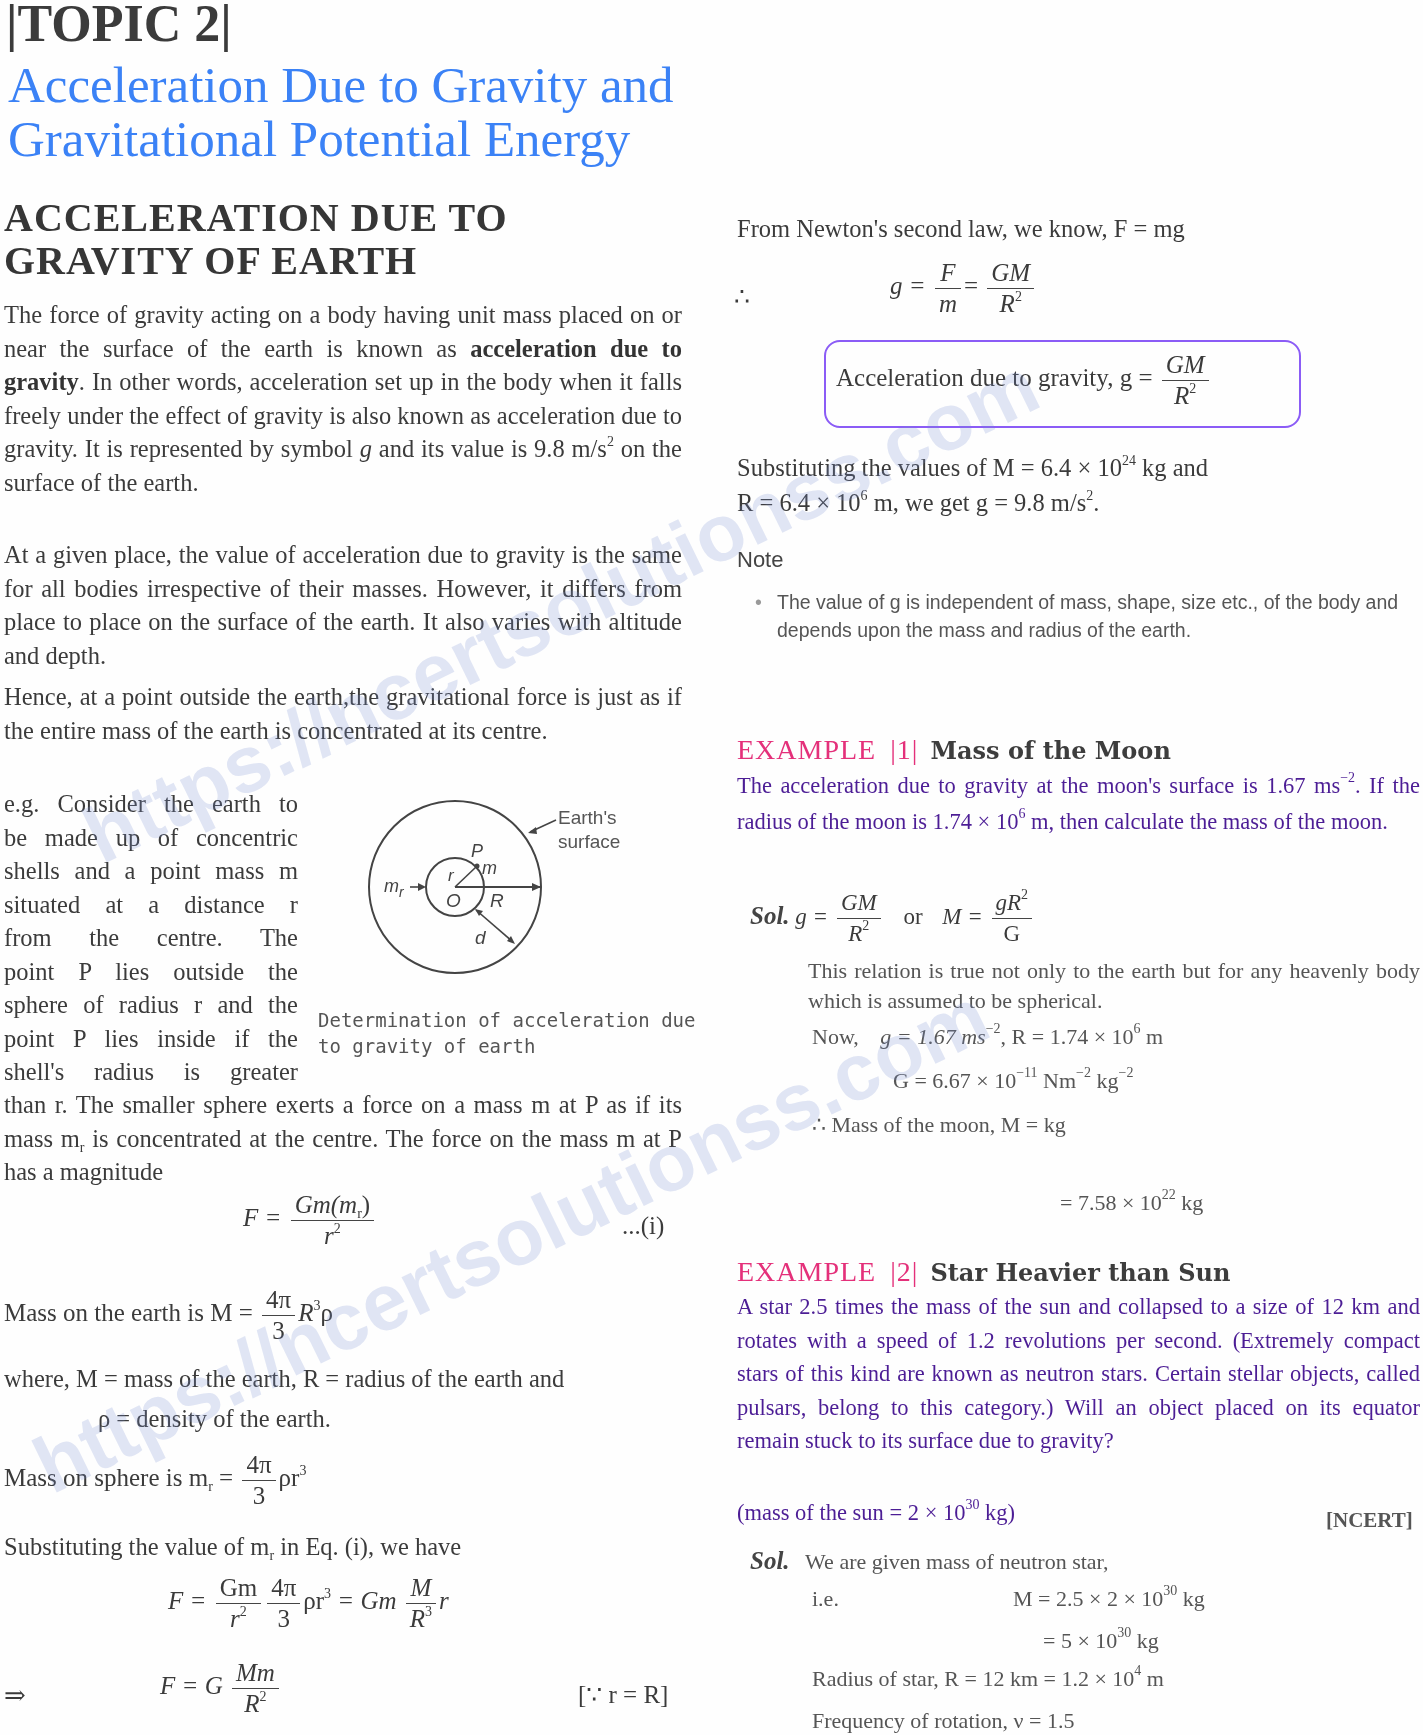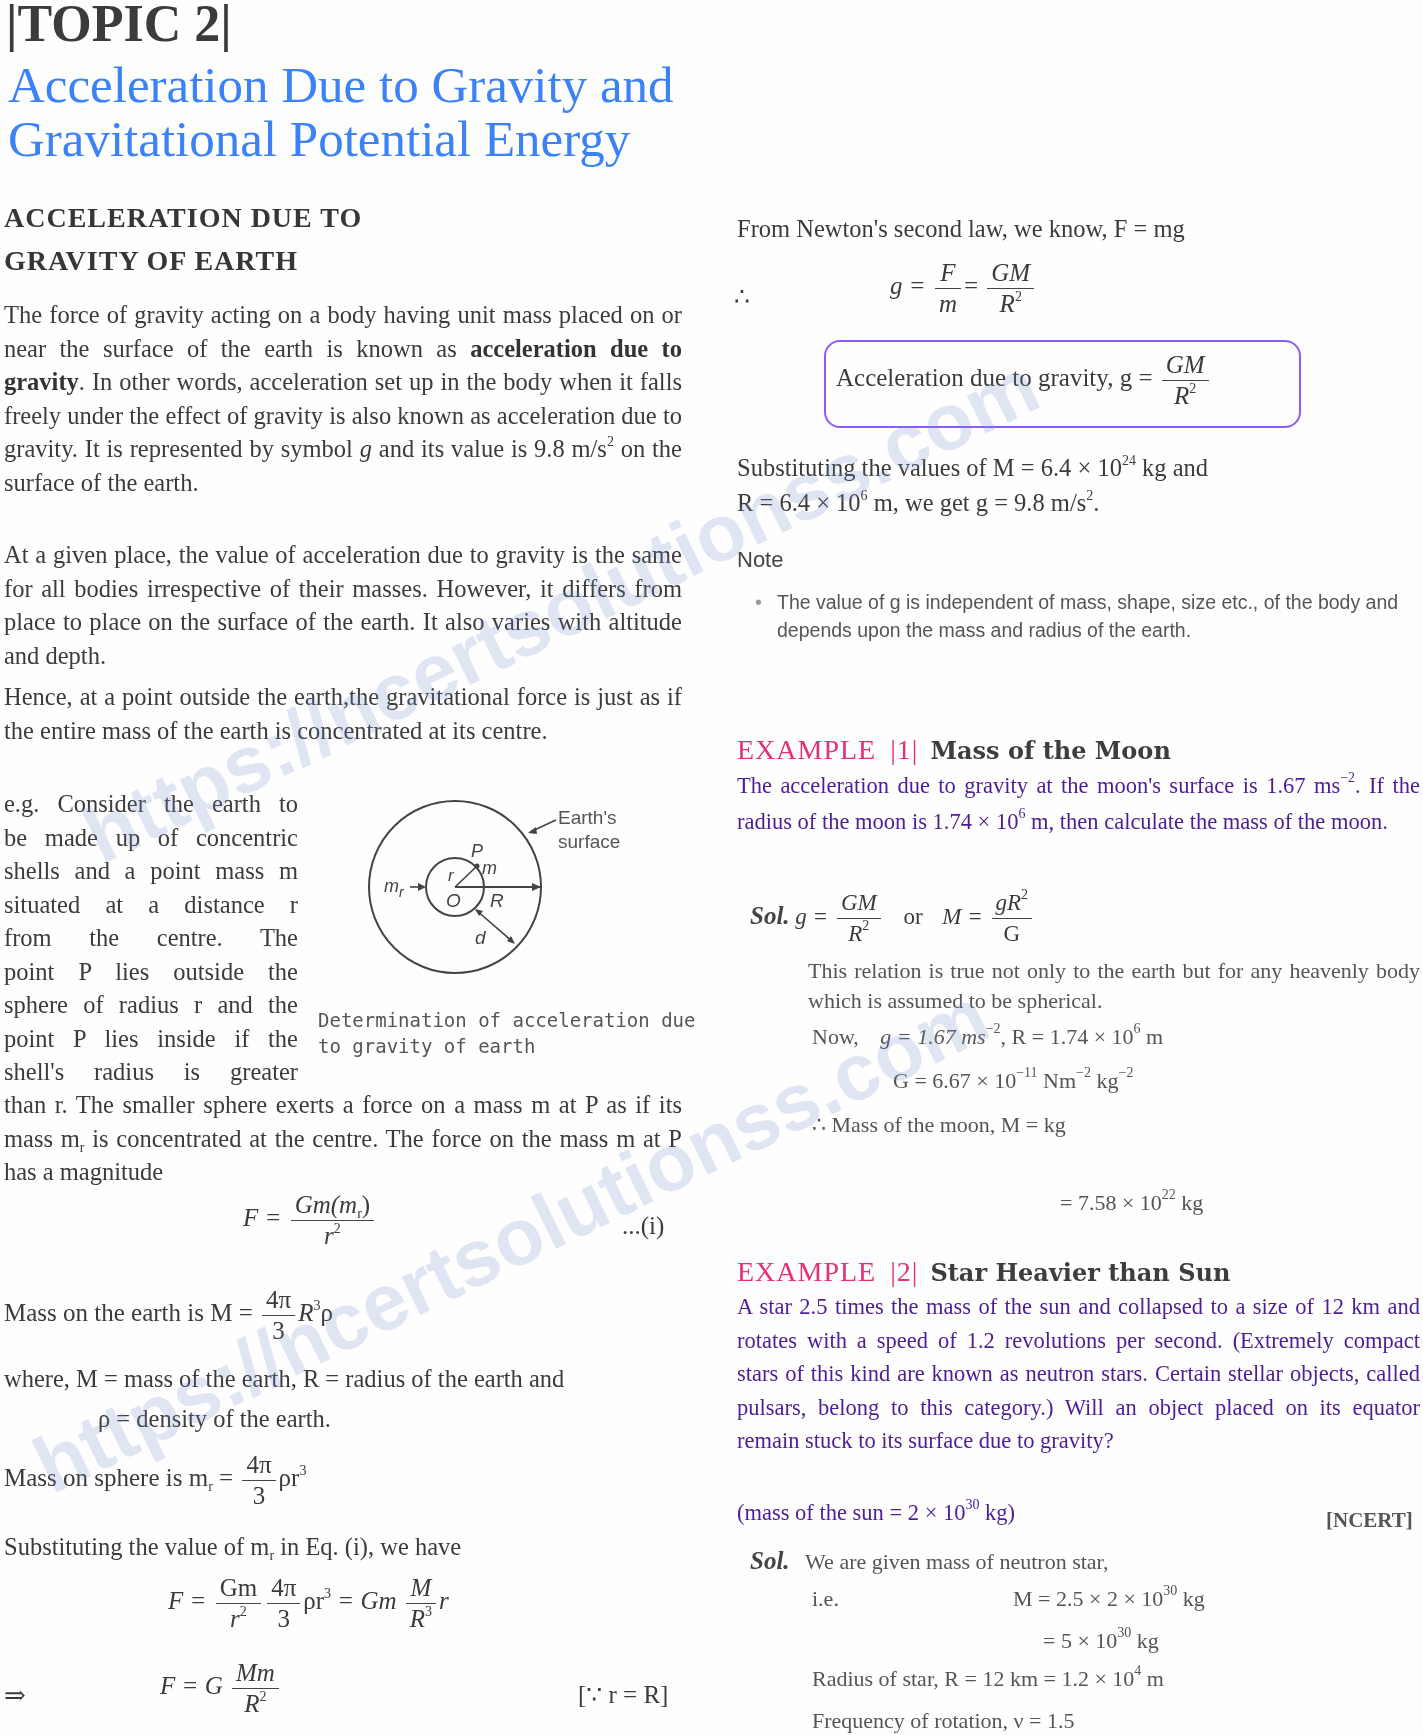--- a/index.html
+++ b/index.html
@@ -3,21 +3,21 @@
 <meta charset="utf-8">
 <style>
   html, body { margin:0; padding:0; }
   body {
     width:1423px; height:1735px; background:#fefefe; position:relative; overflow:hidden;
     font-family:"Liberation Serif","DejaVu Serif",serif; color:#3a3a3a;
   }
   .abs { position:absolute; }
   .topic { left:6px; top:-6px; font-size:52px; font-weight:bold; color:#3b3b3b; letter-spacing:0px; }
   .title { left:8px; top:58px; font-size:51px; line-height:54px; color:#3b82f6; }
-  .h2 { left:4px; top:196px; font-size:28px; line-height:43px; font-weight:bold; color:#363636; letter-spacing:1px; }
+  .h2 { left:4px; top:196px; font-size:40px; line-height:43px; font-weight:bold; color:#363636; letter-spacing:1px; }
   .para { font-size:24.5px; line-height:33.5px; text-align:justify; color:#3b3b3b; }
   .para b { font-weight:bold; color:#333; }
   i { font-style:italic; }
   sup { font-size:14px; vertical-align:11px; line-height:0; }
   sub { font-size:14px; vertical-align:-5px; line-height:0; }
   .eq { font-size:25px; color:#3b3b3b; white-space:nowrap; }
   .frac { display:inline-block; vertical-align:middle; text-align:center; margin:0 3px; }
   .frac > span { display:block; padding:0 4px; line-height:30px; }
   .frac > span.num { border-bottom:1.6px solid #444; }
   .sans { font-family:"Liberation Sans","DejaVu Sans",sans-serif; }

